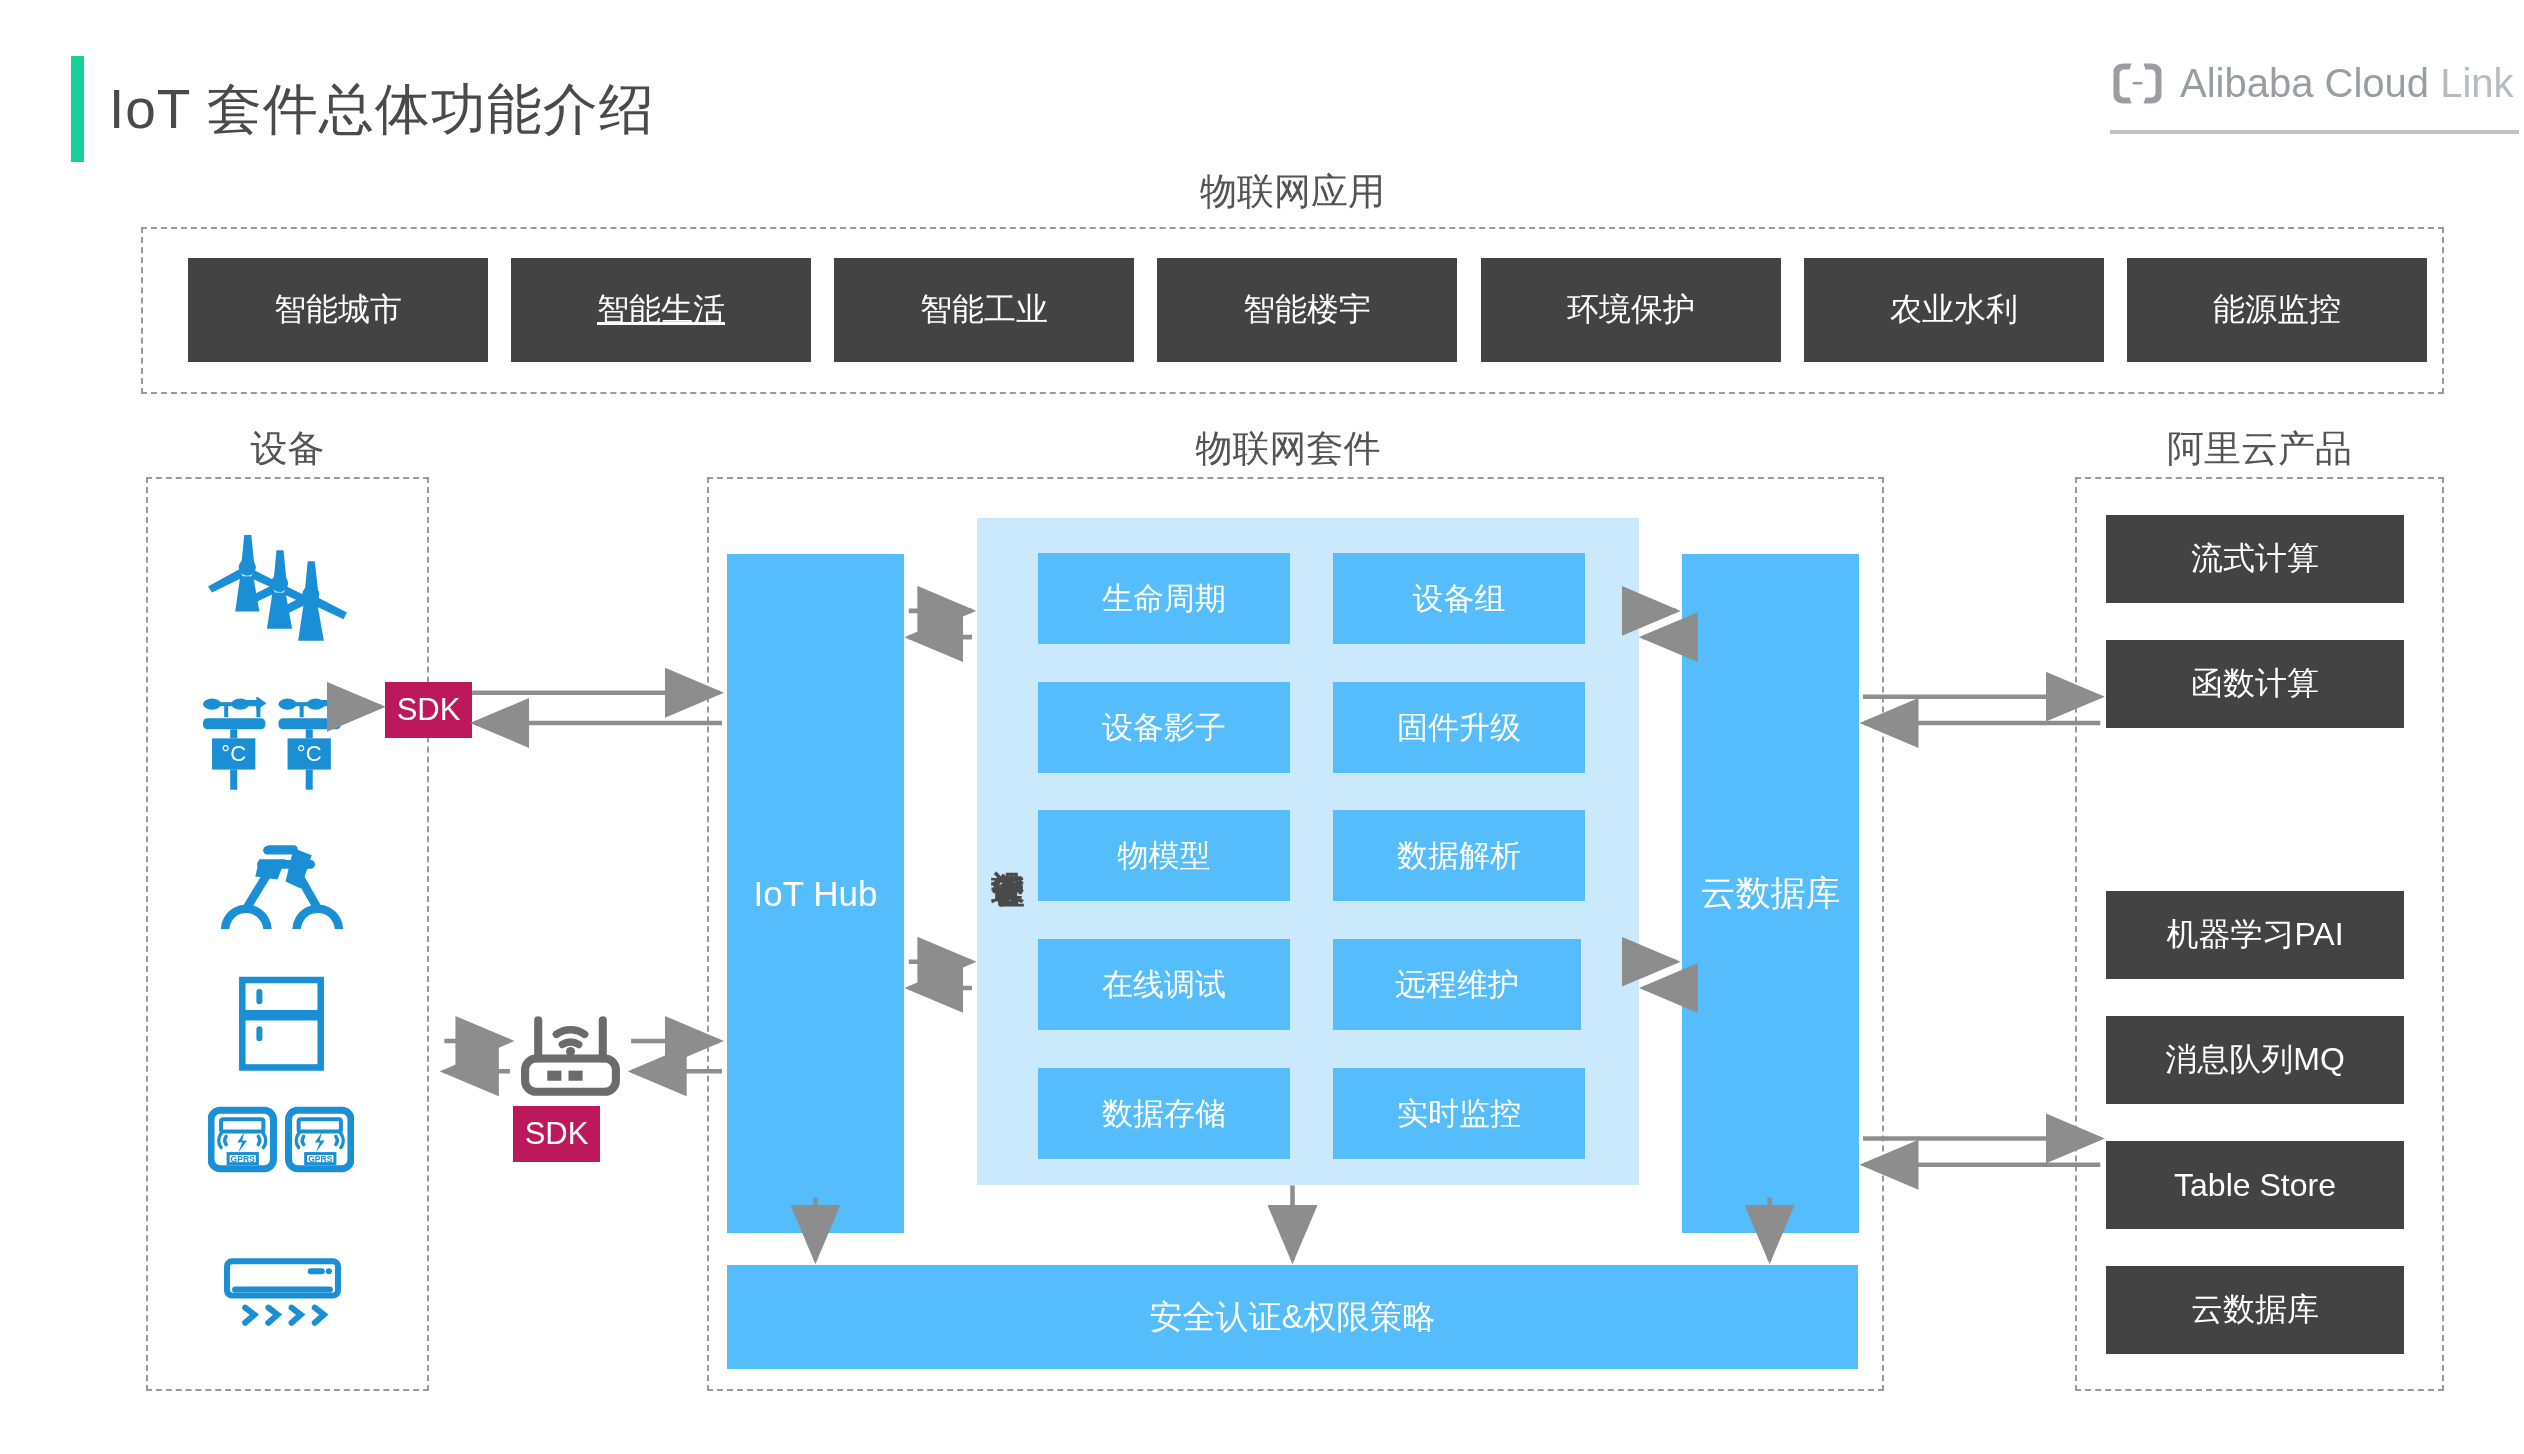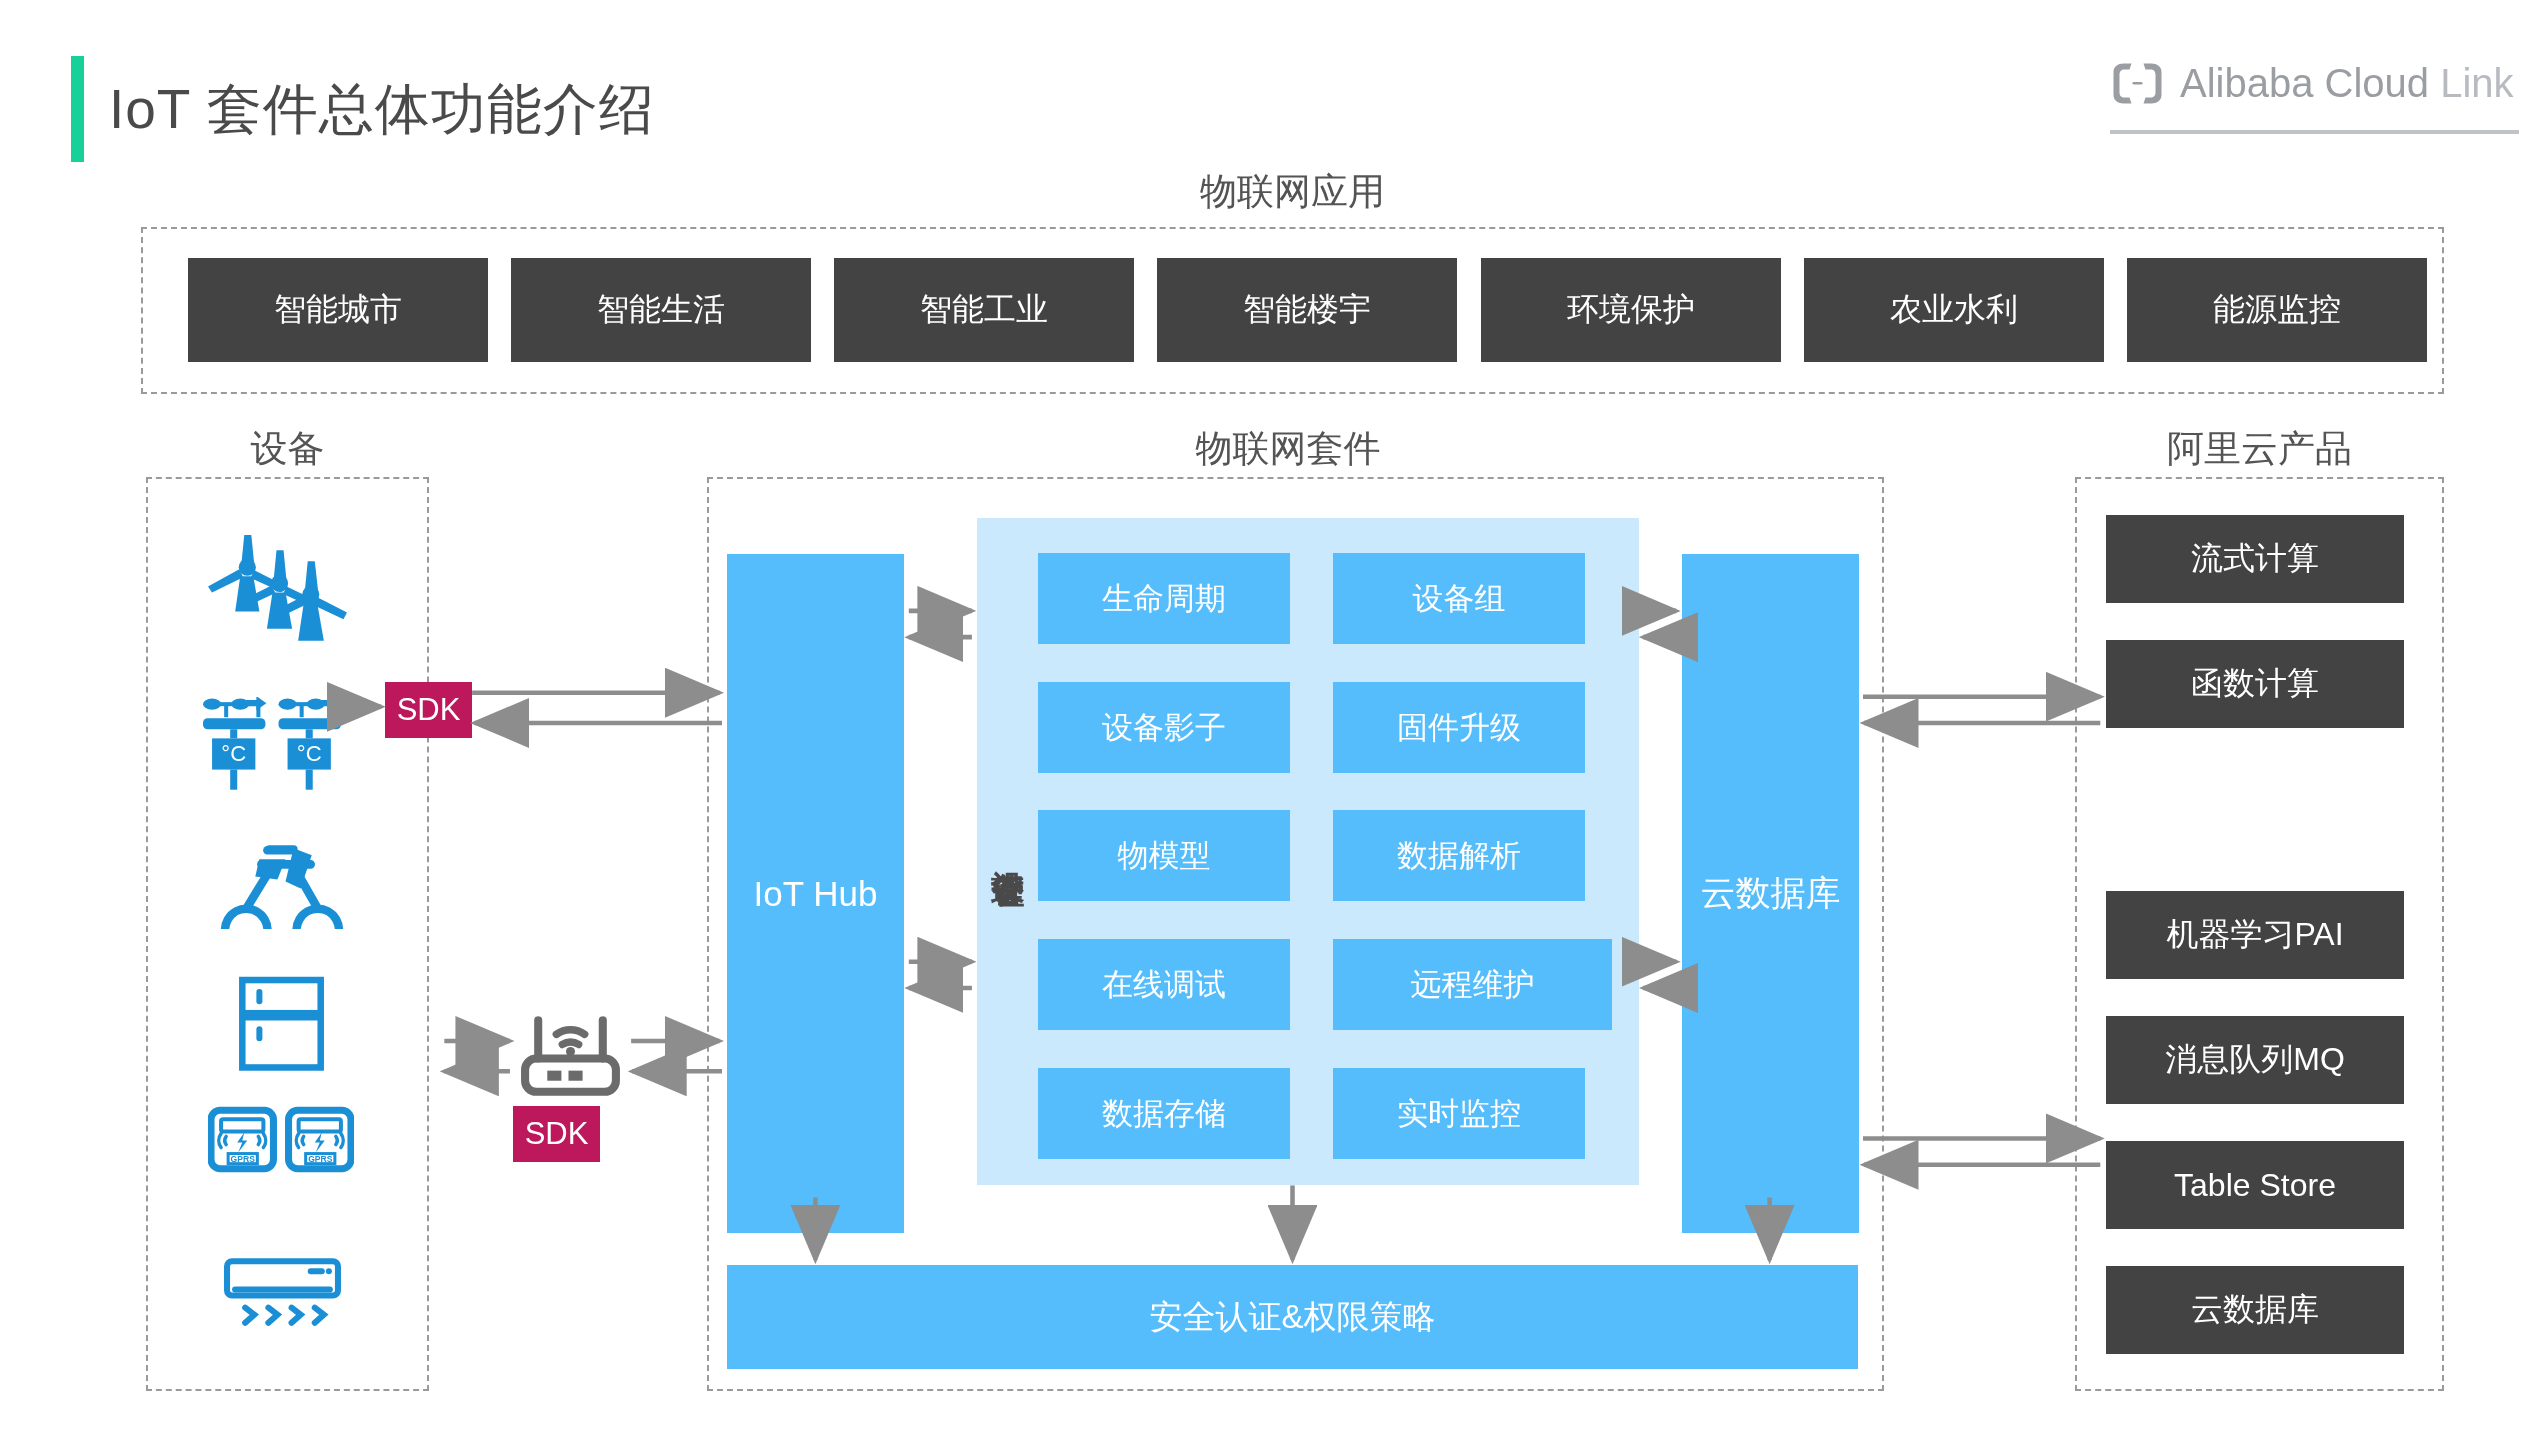--- a/index.html
+++ b/index.html
@@ -125,21 +125,21 @@
       </svg>
       <div class="logo-text"><span>Alibaba Cloud</span> <span class="lite">Link</span></div>
     </div>
     <div class="logo-rule"></div>
   </div>
 
   <div class="group-caption" style="left:1040px; top:167px; width:505px;">物联网应用</div>
   <div class="dashed-box" style="left:141px; top:227px; width:2303px; height:167px;"></div>
 
   <div class="dark-box" style="left:188px; top:258px; width:300px; height:104px;">智能城市</div>
-  <div class="dark-box" style="left:511px; top:258px; width:300px; height:104px;">智能生活</div>
+  <div class="dark-box" style="left:511px; top:258px; width:300px; height:104px;text-decoration:underline;">智能生活</div>
   <div class="dark-box" style="left:834px; top:258px; width:300px; height:104px;">智能工业</div>
   <div class="dark-box" style="left:1157px; top:258px; width:300px; height:104px;">智能楼宇</div>
   <div class="dark-box" style="left:1481px; top:258px; width:300px; height:104px;">环境保护</div>
   <div class="dark-box" style="left:1804px; top:258px; width:300px; height:104px;">农业水利</div>
   <div class="dark-box" style="left:2127px; top:258px; width:300px; height:104px;">能源监控</div>
 
   <div class="group-caption" style="left:146px; top:424px; width:283px;">设备</div>
   <div class="group-caption" style="left:970px; top:424px; width:636px;">物联网套件</div>
   <div class="group-caption" style="left:2075px; top:424px; width:369px;">阿里云产品</div>
 
@@ -286,21 +286,21 @@
   <div class="panel-light" style="left:977px; top:518px; width:662px; height:667px;"></div>
   <div class="vert-label" style="left:985px; top:742px; width:45px; height:212px;">设备管理</div>
 
   <div class="feature-box" style="left:1038px; top:553px; width:252px; height:91px;">生命周期</div>
   <div class="feature-box" style="left:1333px; top:553px; width:252px; height:91px;">设备组</div>
   <div class="feature-box" style="left:1038px; top:682px; width:252px; height:91px;">设备影子</div>
   <div class="feature-box" style="left:1333px; top:682px; width:252px; height:91px;">固件升级</div>
   <div class="feature-box" style="left:1038px; top:810px; width:252px; height:91px;">物模型</div>
   <div class="feature-box" style="left:1333px; top:810px; width:252px; height:91px;">数据解析</div>
   <div class="feature-box" style="left:1038px; top:939px; width:252px; height:91px;">在线调试</div>
-  <div class="feature-box" style="left:1333px; top:939px; width:279px; height:91px;">远程维护</div>
+  <div class="feature-box" style="left:1333px; top:939px; width:248px; height:91px;">远程维护</div>
   <div class="feature-box" style="left:1333px; top:1068px; width:252px; height:91px;">实时监控</div>
   <div class="feature-box" style="left:1038px; top:1068px; width:252px; height:91px;">数据存储</div>
 
   <div class="blue-col" style="left:1682px; top:518px; width:177px; height:679px;">云数据库</div>
 
   <div class="security-bar" style="left:727px; top:1265px; width:1131px; height:104px;">安全认证&amp;权限策略</div>
 
   <div class="dark-box" style="left:2106px; top:515px; width:298px; height:88px;">流式计算</div>
   <div class="dark-box" style="left:2106px; top:640px; width:298px; height:88px;">函数计算</div>
   <div class="dark-box" style="left:2106px; top:891px; width:298px; height:88px;">机器学习PAI</div>

